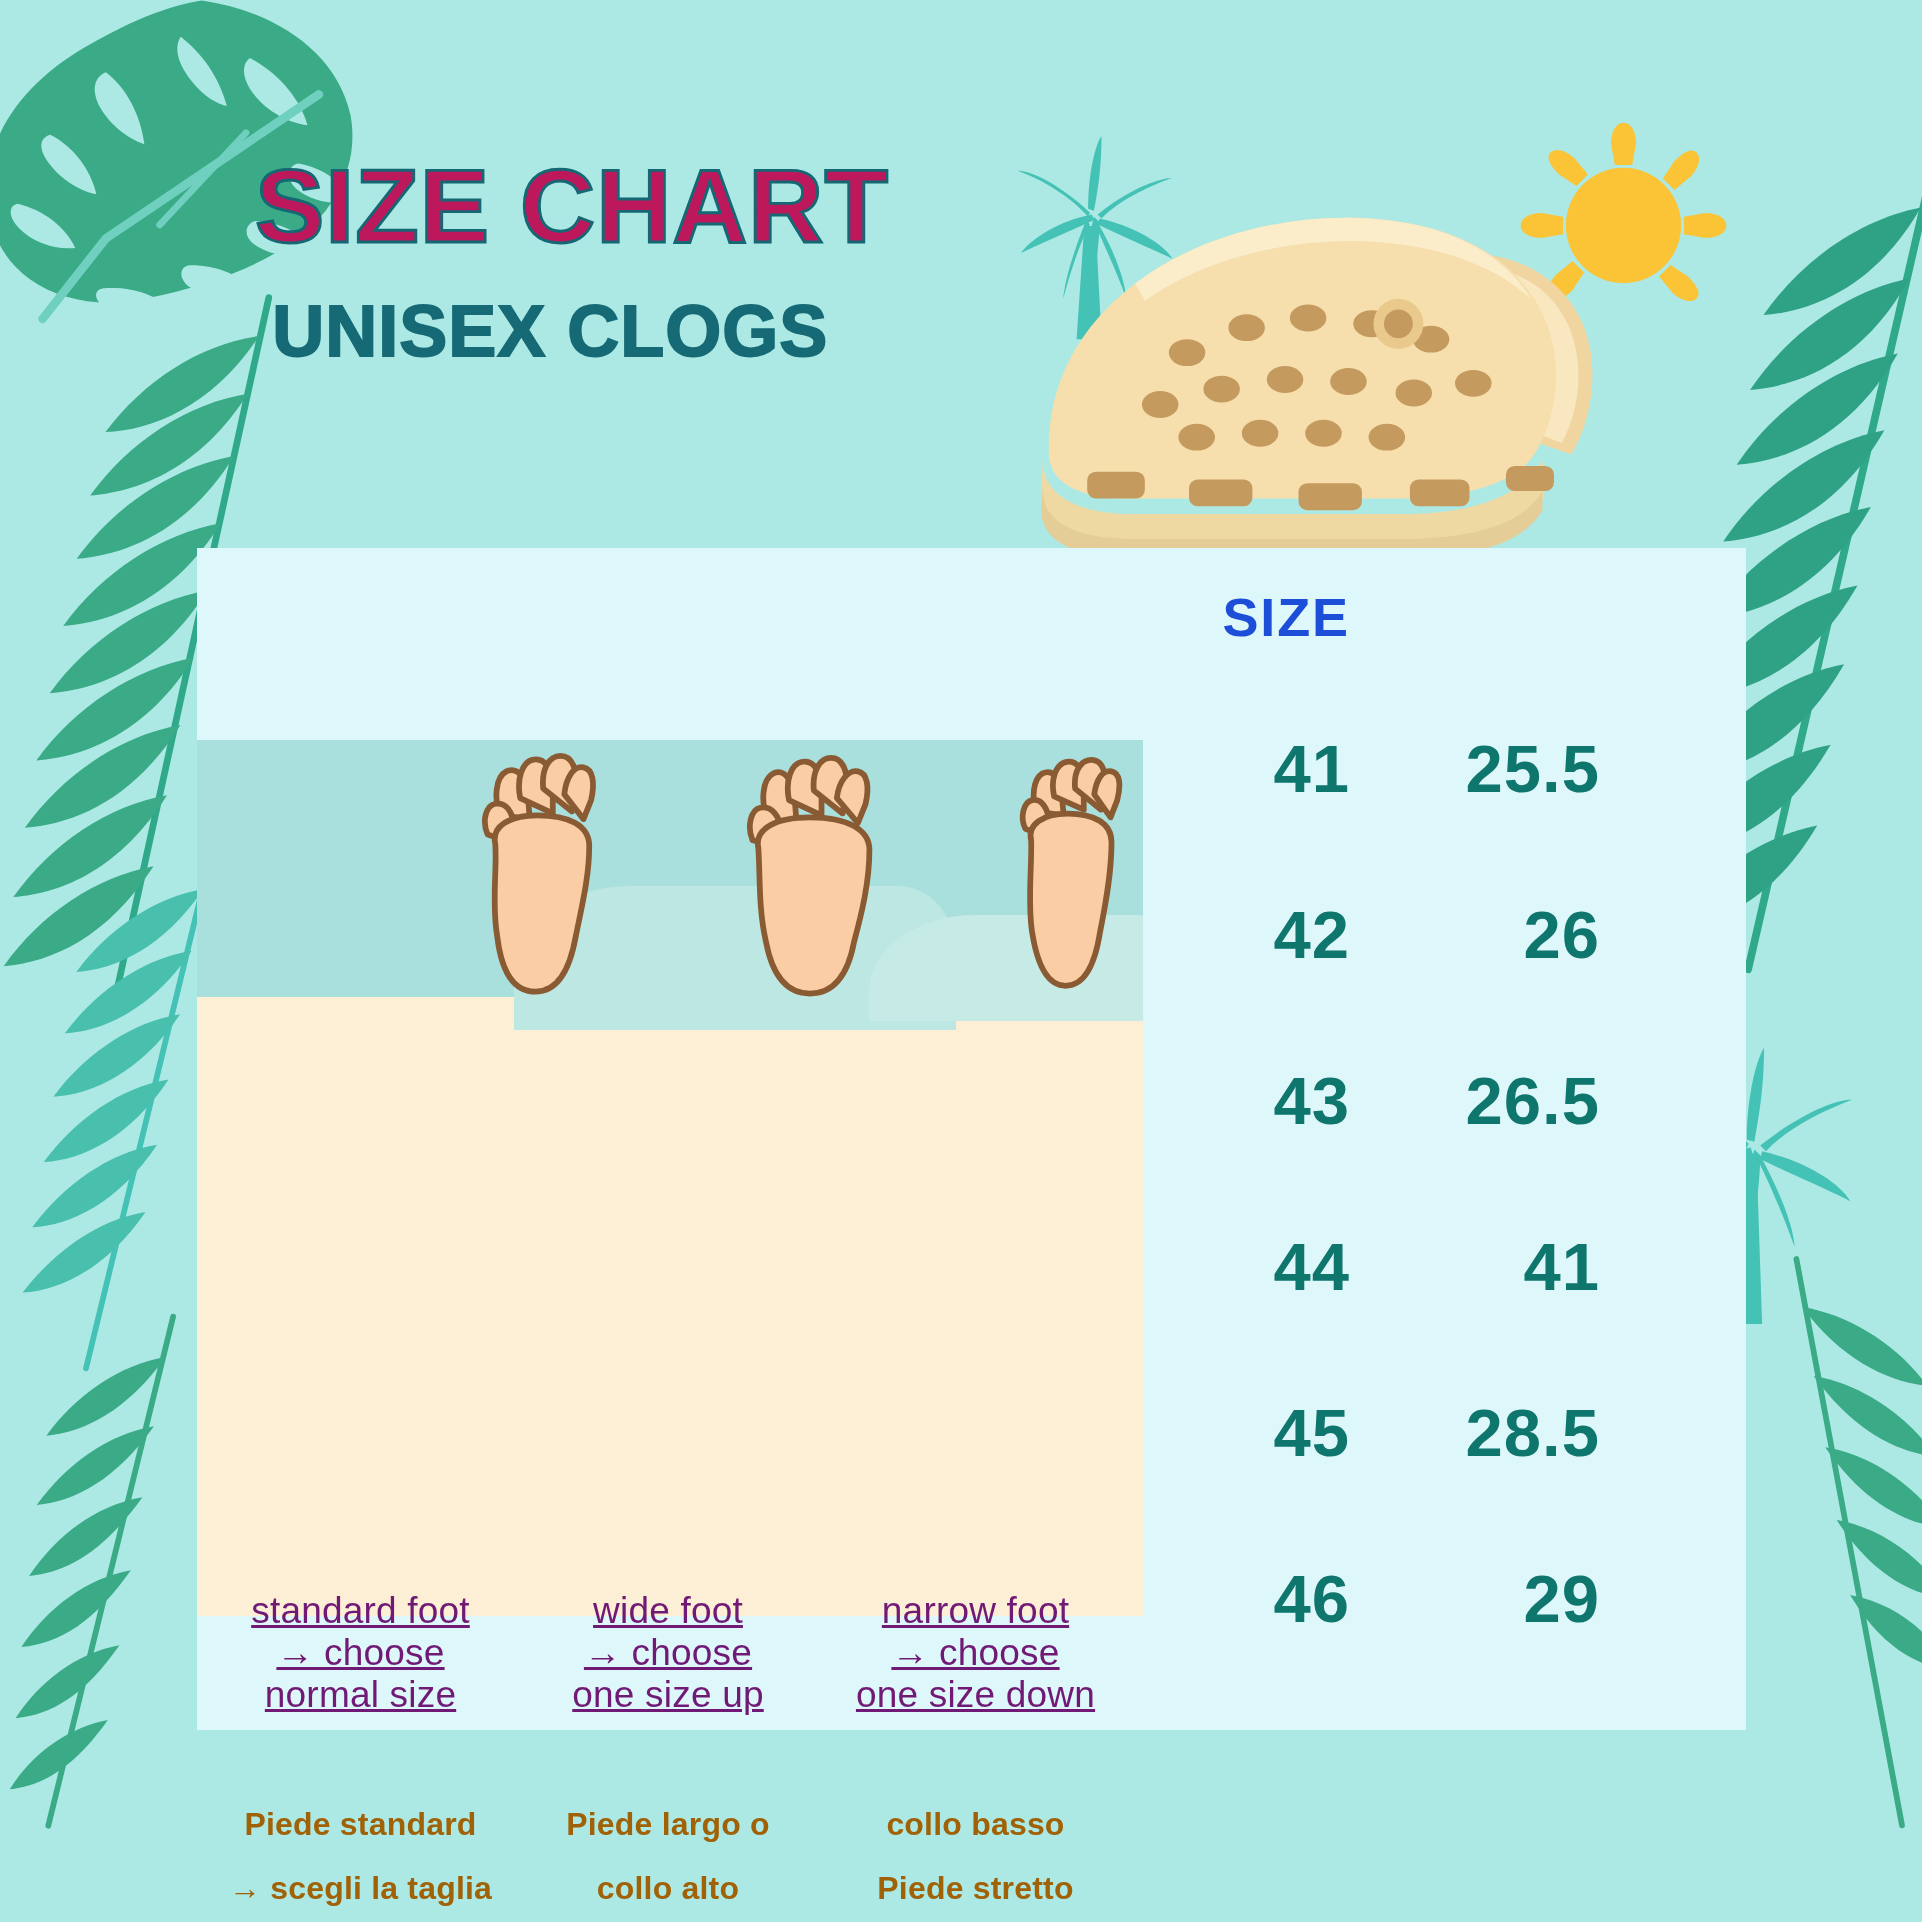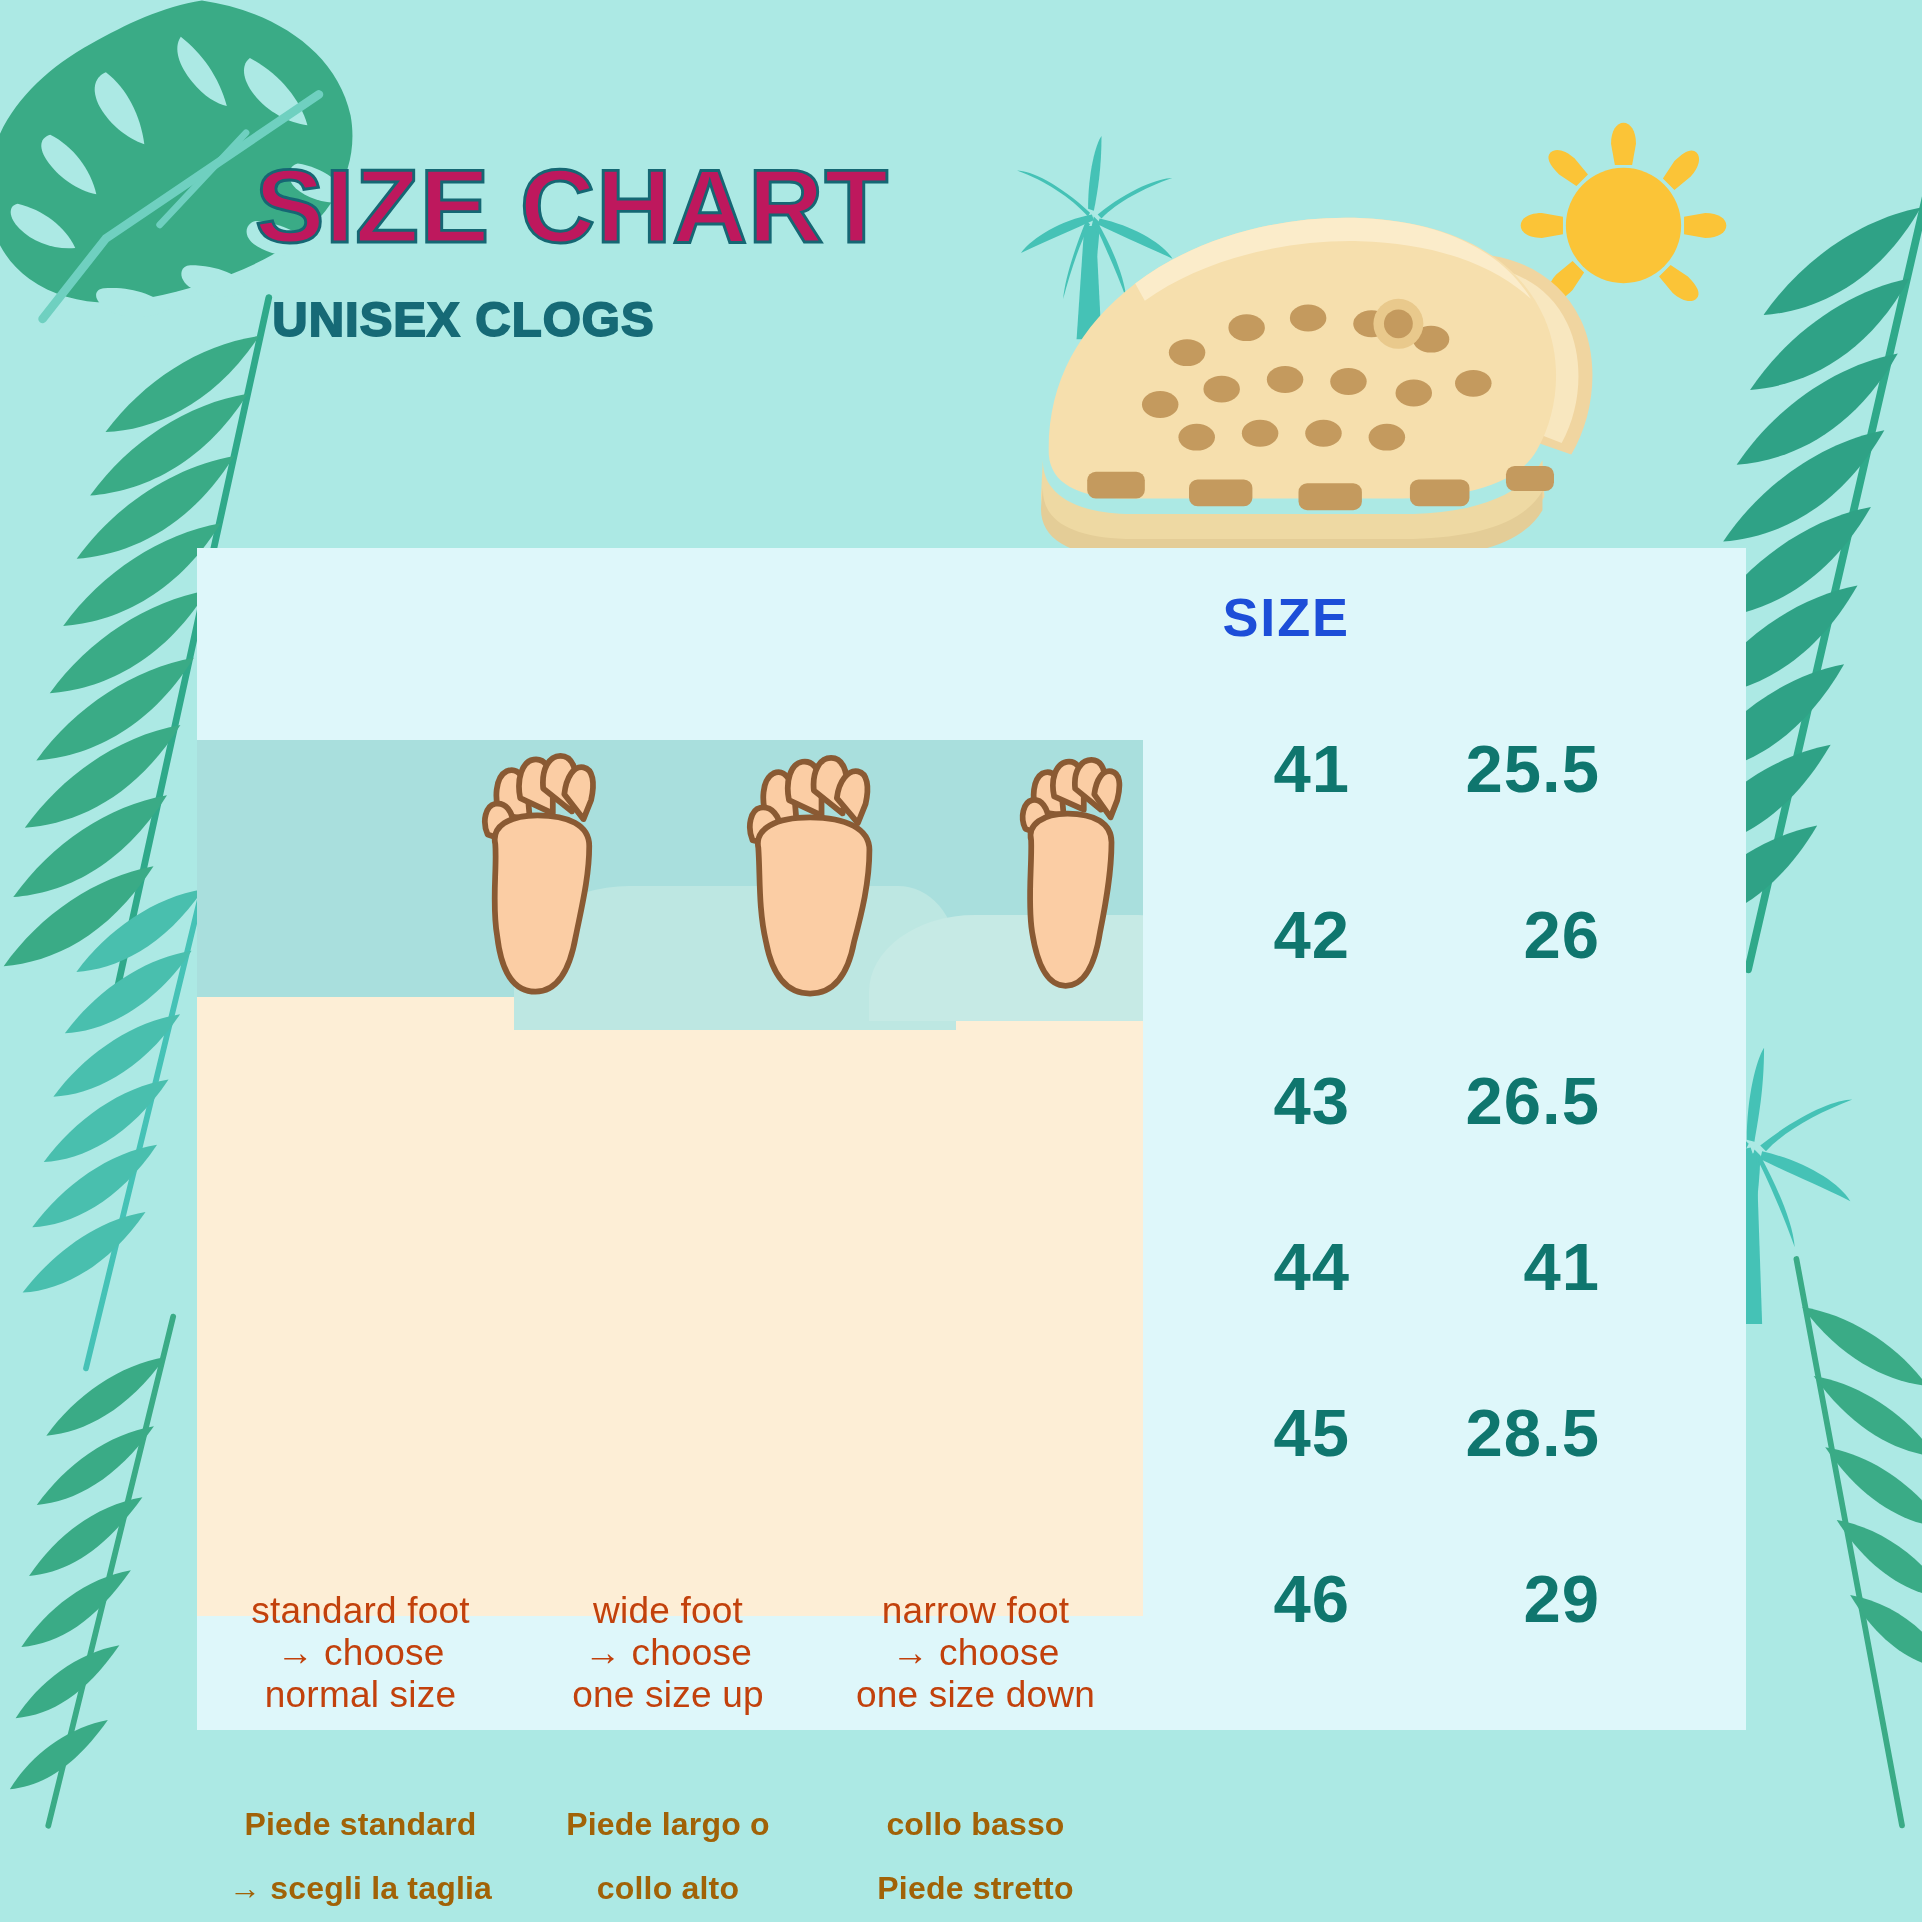--- a/index.html
+++ b/index.html
@@ -19,21 +19,21 @@
   .header-block{position:absolute;left:255px;top:154px;width:730px;}
   .title{
     font-size:104px;line-height:1.0;font-weight:bold;
     letter-spacing:1px;color:#be185d;
     font-family:"Liberation Sans", sans-serif;
     -webkit-text-stroke:2.9px #156773;
     text-shadow:0 0 1.9px rgba(255,255,255,.25);
     margin:0;
   }
   .subtitle{
-    font-size:49px;line-height:1.0;font-weight:bold;
+    font-size:72px;line-height:1.0;font-weight:bold;
     letter-spacing:1px;color:#166a76;
     -webkit-text-stroke:1.9px #166a76;
     margin:37px 0 0 17.3px;
   }
 
   
   .panel{
     position:absolute;left:197px;top:548px;
     width:1549px;height:1182px;
     background:#def7fa;
@@ -60,21 +60,21 @@
   .foot svg{display:block;}
 
   
   .cap-en-row{
     position:absolute;left:0px;top:1042px;width:961px;
     display:flex;
   }
   .cap-col{flex:0 0 auto;text-align:center;color:#14626e;}
   .cap-en{
     font-size:37px;line-height:1.13;font-weight:normal;
-    color:#c2410c;letter-spacing:0.2px;
+    color:#701a75;letter-spacing:0.2px;text-decoration:underline;
   }
   .cap-it-row{
     position:absolute;left:0px;top:1244px;width:961px;
     display:flex;
   }
   .cap-it{
     font-size:32px;line-height:2.0;font-weight:bold;
     color:#a16207;letter-spacing:0.2px;
   }
 

